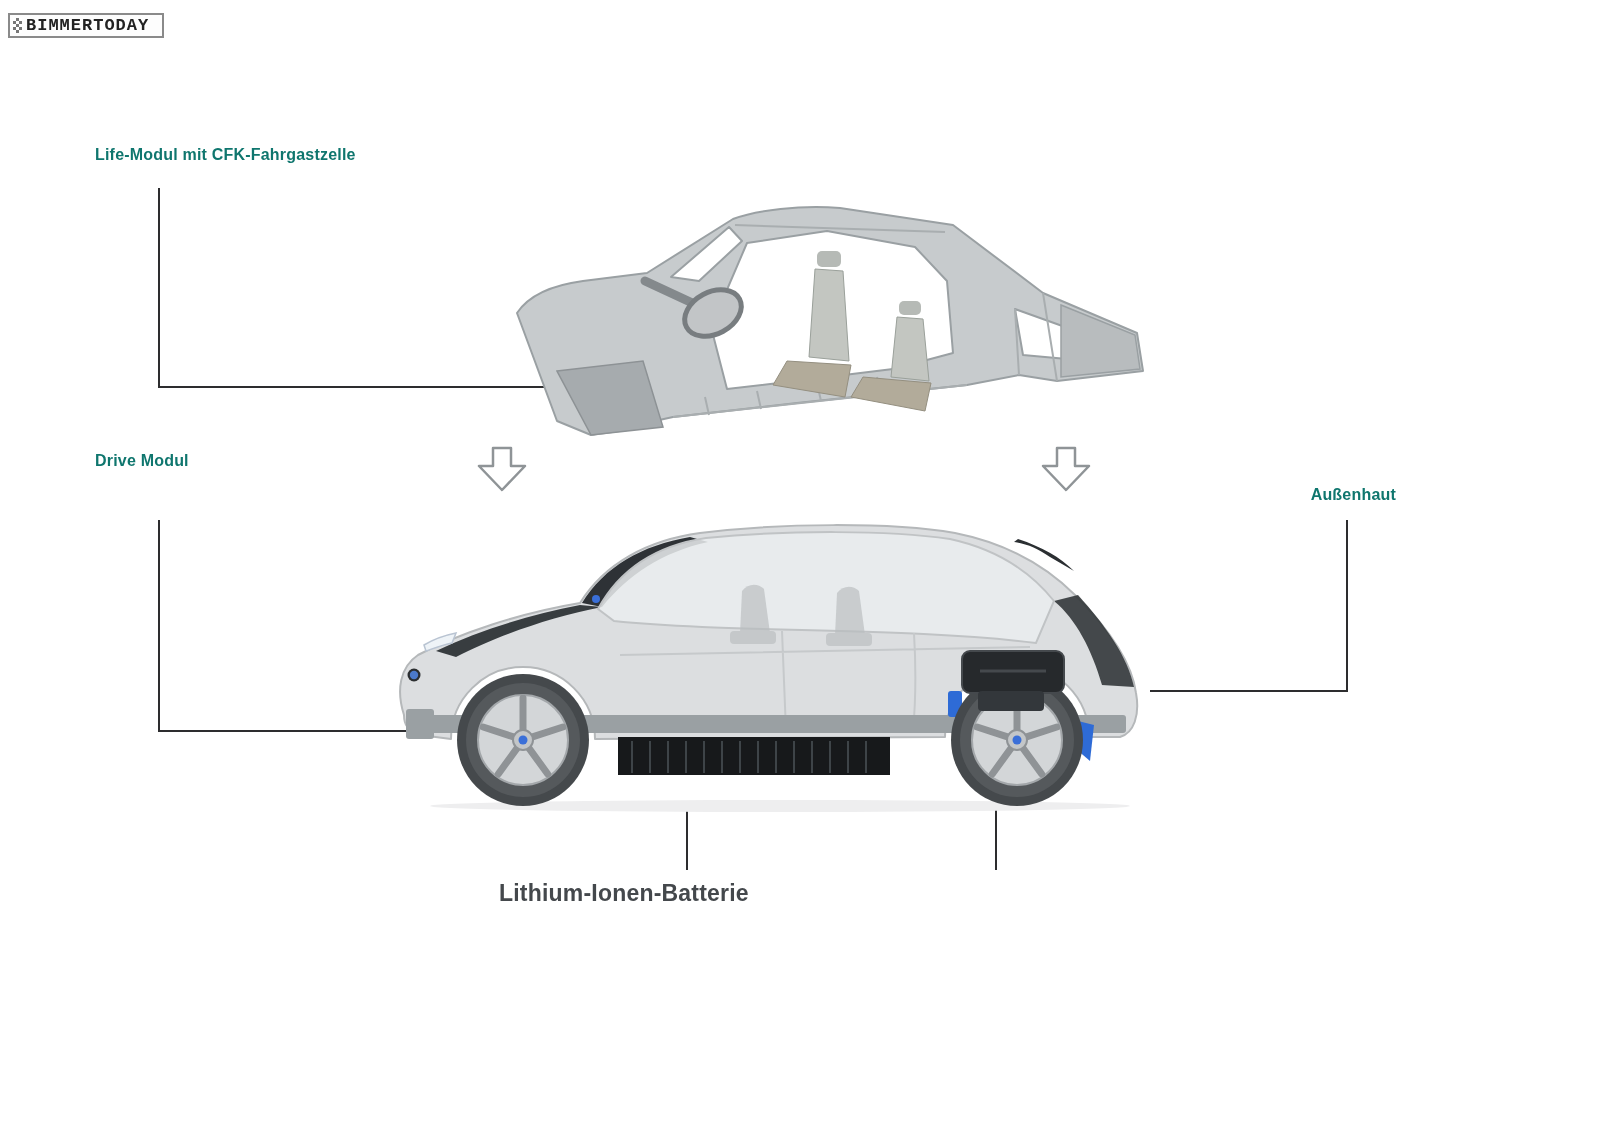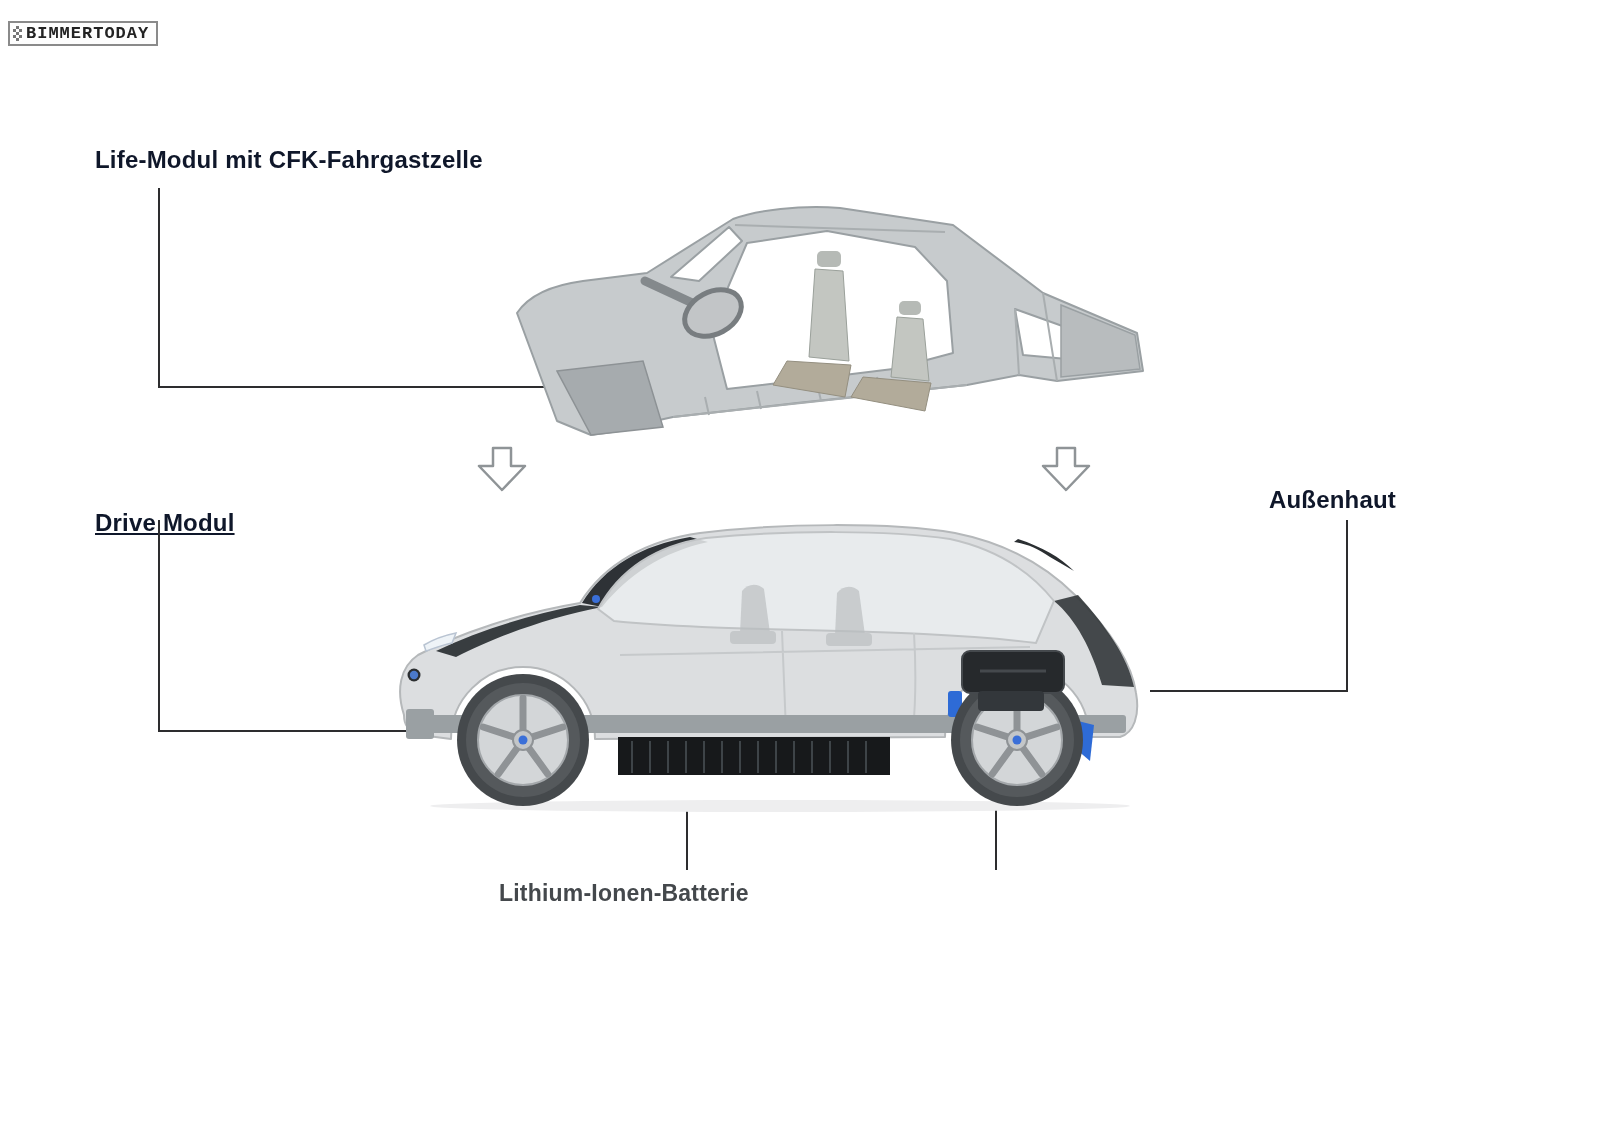--- a/index.html
+++ b/index.html
@@ -1,39 +1,39 @@
 <!DOCTYPE html>
 <html><head>
 <meta charset="utf-8">
 <style>
   html,body{margin:0;padding:0;background:#ffffff;}
   .page{position:relative;width:1600px;height:1131px;background:#ffffff;
         font-family:"Liberation Sans",sans-serif;overflow:hidden;}
 
   
-  .label{position:absolute;font-weight:bold;font-size:24px;color:#0f172a;
+  .label{position:absolute;font-weight:bold;font-size:16px;color:#0f766e;
          letter-spacing:.2px;white-space:nowrap;}
   .label.gray{color:#44484c;font-size:23px;margin-left:44px;}
   .lbl-life{left:95px;top:146px;}
-  .lbl-drive{left:95px;top:509px;text-decoration:underline;}
+  .lbl-drive{left:95px;top:452px;}
   .lbl-skin{right:204px;top:486px;text-align:center;}
   .lbl-batt{left:455px;top:880px;}
   .lbl-motor{left:845px;top:880px;}
 
   
   .conn{position:absolute;border:0 solid #2d2d2f;}
   .conn-life{left:158px;top:188px;width:388px;height:198px;border-left-width:2px;border-bottom-width:2px;}
   .conn-drive{left:158px;top:520px;width:272px;height:210px;border-left-width:2px;border-bottom-width:2px;}
   .conn-skin{left:1150px;top:520px;width:196px;height:170px;border-right-width:2px;border-bottom-width:2px;}
   .conn-batt{left:686px;top:808px;width:0;height:62px;border-left-width:2px;}
   .conn-motor{left:995px;top:808px;width:0;height:62px;border-left-width:2px;}
 
   
-  .watermark{position:absolute;left:8px;top:21px;display:flex;align-items:center;gap:4px;
-             padding:1px 7px 1px 3px;border:2px solid #8a8a8a;background:#fdfdfd;
+  .watermark{position:absolute;left:8px;top:13px;display:flex;align-items:center;gap:4px;
+             padding:1px 13px 1px 3px;border:2px solid #8a8a8a;background:#fdfdfd;
              font-family:"Liberation Mono","DejaVu Sans Mono",monospace;font-weight:bold;
              font-size:17px;color:#222;letter-spacing:1px;}
   .wm-checker{width:9px;height:15px;
      background-image:linear-gradient(45deg,#777 25%,transparent 25%,transparent 75%,#777 75%),
                       linear-gradient(45deg,#777 25%,#fff 25%,#fff 75%,#777 75%);
      background-size:6px 6px;background-position:0 0,3px 3px;}
 
   
   .art{position:absolute;}
   .art-frame{left:495px;top:185px;width:660px;height:275px;}

